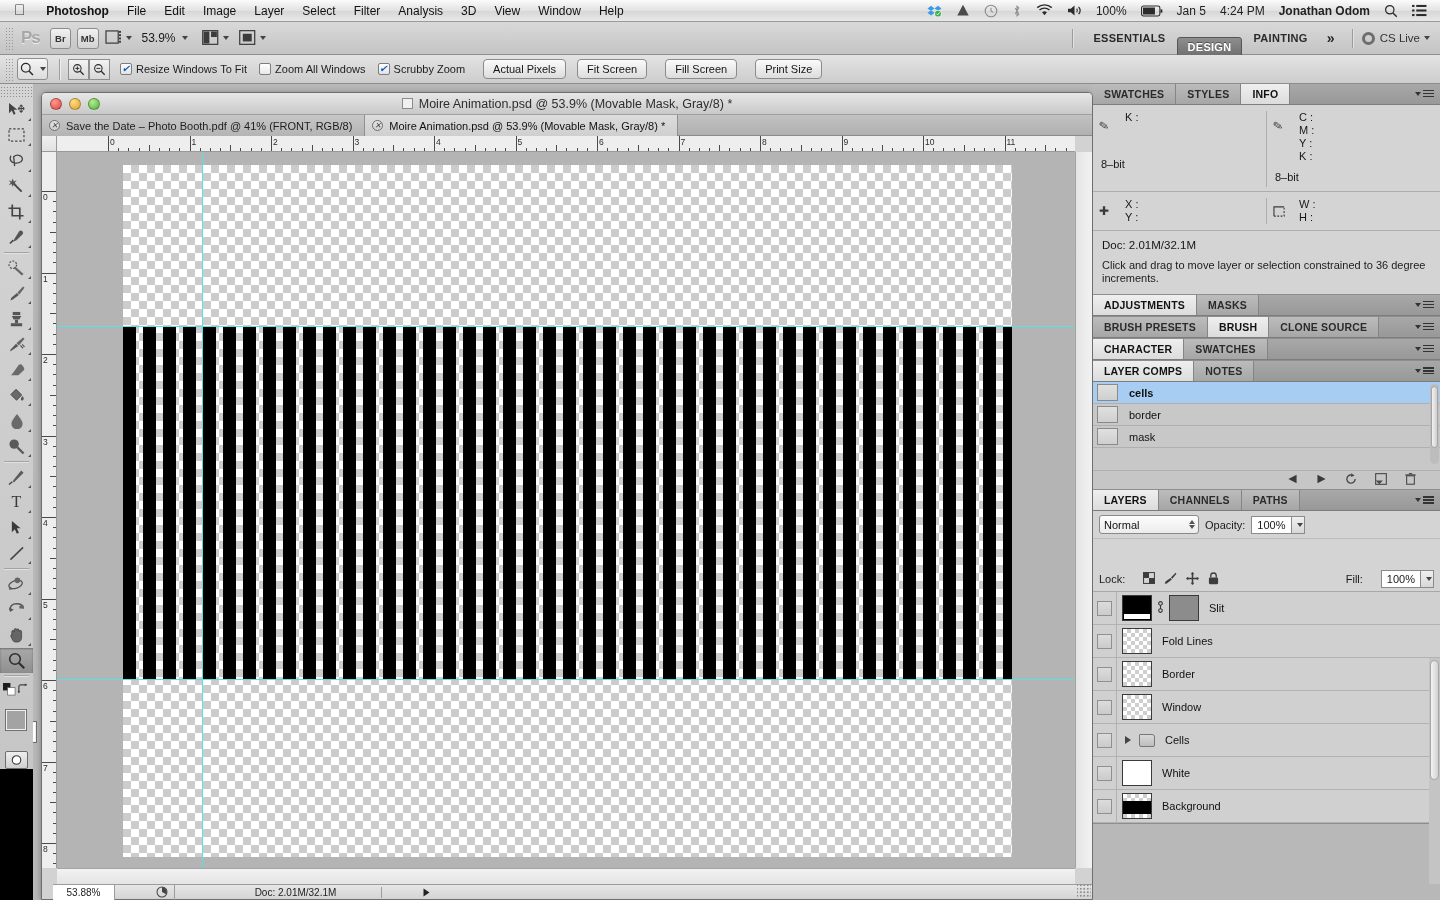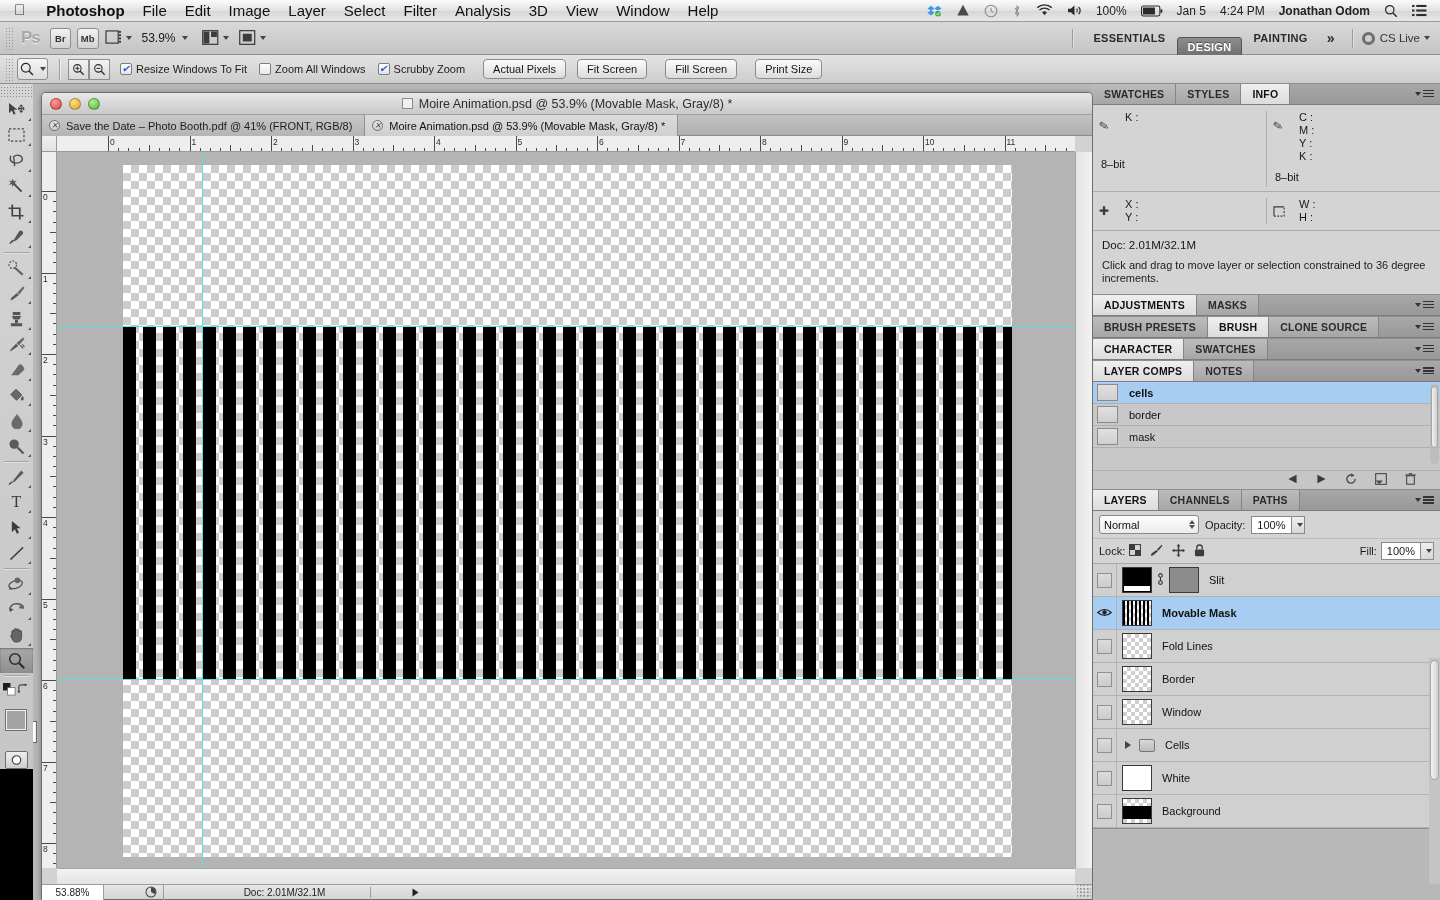--- a/index.html
+++ b/index.html
@@ -14,21 +14,21 @@
   .app { position:relative; width:1440px; height:900px; }
 
   
   .menubar {
     position:absolute; top:0; left:0; width:1440px; height:22px;
     background: linear-gradient(#fbfbfb, #e2e2e2 50%, #d6d6d6 51%, #e8e8e8);
     border-bottom:1px solid #9a9a9a;
     display:flex; align-items:center; padding:0 6px;
   }
   .menubar .apple { font-size:15px; line-height:1; padding:0 12px 2px 8px; color:#303030; }
-  .menubar .mi { padding:0 9px; font-size:15px; color:#111; white-space:nowrap; }
+  .menubar .mi { padding:0 9px; font-size:12px; color:#111; white-space:nowrap; }
   .menubar .mi.bold { font-weight:bold; }
   .menubar .spacer { flex:1; }
   .menubar .ri { padding:0 7px; font-size:12px; display:flex; align-items:center; color:#222; white-space:nowrap;}
 
   
   .appbar {
     position:absolute; top:22px; left:0; width:1440px; height:33px;
     background: linear-gradient(#d9d9d9, #c4c4c4);
     border-bottom:1px solid #8d8d8d;
     display:flex; align-items:center;
@@ -158,21 +158,21 @@
   .guide-v { position:absolute; top:0; bottom:0; width:1px; background:#55e2e2; z-index:5;}
 
   .scroll-v { position:absolute; right:0; top:59px; bottom:31px; width:17px;
      background:linear-gradient(to right,#e4e4e4,#f2f2f2); border-left:1px solid #a3a3a3;}
   .scroll-h { position:absolute; left:15px; right:17px; bottom:15px; height:16px;
      background:linear-gradient(#f2f2f2,#e4e4e4); border-top:1px solid #a3a3a3;}
   .sgrip { position:absolute; right:1px; bottom:1px; width:14px;height:14px;
     background-image: radial-gradient(circle, #8e8e8e 0.8px, transparent 1px);
     background-size:3.5px 3.5px; background-position:2px 3px;}
 
-  .statusbar { position:absolute; left:0; right:0; bottom:0; height:15px;
+  .statusbar { position:absolute; left:11px; right:0; bottom:0; height:15px;
     background:linear-gradient(#e6e6e6,#d4d4d4); border-top:1px solid #9c9c9c;
     display:flex; align-items:center; font-size:10px; color:#222;gap:35px;}
   .st-zoom { width:62px; height:15px; background:#fff; border-right:1px solid #9c9c9c;
      display:flex;align-items:center;justify-content:center; font-size:10px;}
   .st-ico { width:25px;height:15px; display:flex;align-items:center;justify-content:center;
      border-right:1px solid #9c9c9c;}
   .st-doc { width:172px; text-align:center; font-size:10px; border-right:1px solid #9c9c9c;}
   .st-arrow { width:18px; display:flex;align-items:center;justify-content:center;}
 
   
@@ -225,21 +225,21 @@
     padding:0 4px; font-size:11px; color:#111; position:relative;}
   .stepper { position:absolute; right:3px; display:flex;flex-direction:column; gap:1px;}
   .stepper i { width:0;height:0;border-left:3px solid transparent;border-right:3px solid transparent;}
   .stepper i.u { border-bottom:4px solid #555;}
   .stepper i.d { border-top:4px solid #555;}
   .lbl { font-size:11px; color:#1a1a1a;}
   .numfield { height:18px; border:1px solid #8a8a8a; background:#fff; display:flex;align-items:center;
      justify-content:center; font-size:11px; padding:0 5px; min-width:38px;}
   .dncaret { width:13px;height:18px; border:1px solid #8a8a8a; border-left:none;
     background:linear-gradient(#f0f0f0,#d8d8d8); display:flex;align-items:center;justify-content:center;}
-  .lrow2 { display:flex;align-items:center; padding:3px 6px; gap:4px; border-bottom:1px solid #a8a8a8;}
+  .lrow2 { display:flex;align-items:center; padding:3px 6px; gap:18px; border-bottom:1px solid #a8a8a8;margin-top:28px;}
   .locks { display:flex; gap:9px; align-items:center;}
 
   .layerlist { background:#c9c9c9; }
   .layer { height:33px; display:flex; align-items:center; border-bottom:1px solid #b2b2b2;
      background:#d0d0d0; }
   .layer.sel { background:#a8cdf2;}
   .eyecol { width:24px; height:33px; display:flex;align-items:center;justify-content:center;
      border-right:1px solid #b2b2b2; }
   .eyebox { width:15px;height:15px; border:1px solid #909090; background:linear-gradient(#dcdcdc,#cbcbcb);}
   .thumbwrap { display:flex; align-items:center; padding-left:5px; gap:4px;}
@@ -1109,32 +1109,20 @@
           <div class="thumbwrap">
             <div class="thumb slit"></div>
             <span class="linkico"><svg width="9" height="14" viewBox="0 0 10 15">
                   <path d="M5 1.5 a2 2 0 0 1 0 4 a2 2 0 0 1 0 -4 Z M5 9.5 a2 2 0 0 1 0 4 a2 2 0 0 1 0 -4 Z M5 5 V10" stroke="#333" stroke-width="1.2" fill="none"></path>
                 </svg></span>
             <div class="thumb gray"></div>
           </div>
           <span class="lname">Slit</span>
         </div>
 
-        <div class="layer sel">
-          <div class="eyecol">
-            <span class="eye"><svg width="15" height="11" viewBox="0 0 16 11">
-                  <path d="M0.8 5.5 Q8 -1 15.2 5.5 Q8 12 0.8 5.5 Z" stroke="#1f1f1f" stroke-width="1.1" fill="none"></path>
-                  <circle cx="8" cy="5.5" r="2.3" fill="#1f1f1f"></circle>
-                </svg></span>
-          </div>
-          <div class="thumbwrap">
-            <div class="thumb mask-stripes"></div>
-          </div>
-          <span class="lname bold">Movable Mask</span>
-        </div>
 
         <div class="layer">
           <div class="eyecol">
               <i class="eyebox"></i>
             </div>
           <div class="thumbwrap">
             <div class="thumb checker"></div>
           </div>
           <span class="lname">Fold Lines</span>
         </div>

